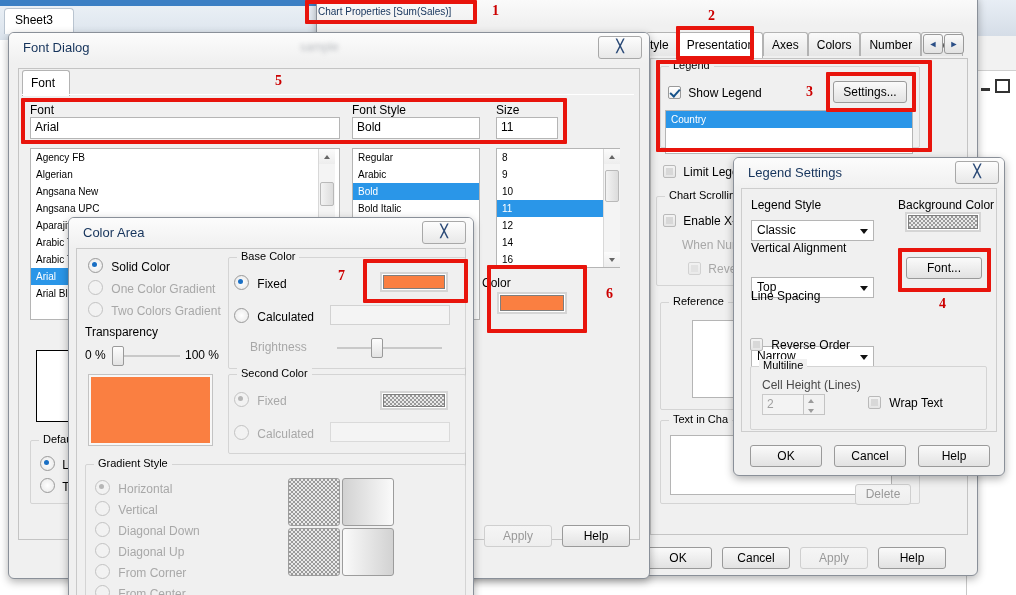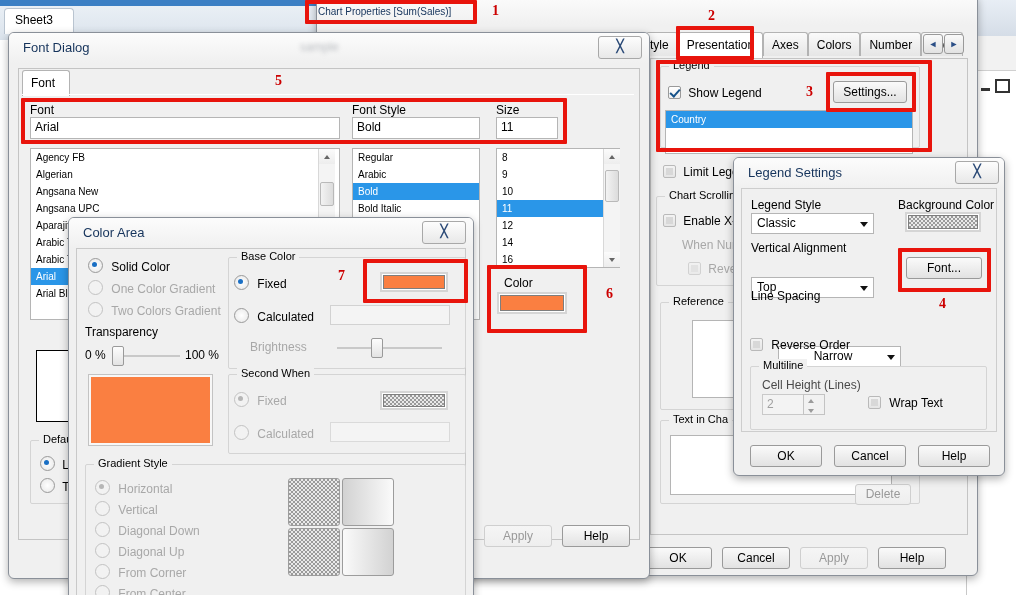--- a/index.html
+++ b/index.html
@@ -257,21 +257,21 @@
   <div class="li">12</div>
   <div class="li">14</div>
   <div class="li">16</div>
 </div>
 <div class="scrollbar" style="left:603px;top:149px;height:118px;">
   <div class="sb-arrow"></div>
   <div class="sb-thumb" style="height:30px;margin-top:6px;"></div>
   <div class="sb-arrow down" style="position:absolute;bottom:0;"></div>
 </div>
 
-<div class="abs rowlbl" style="left:504px;top:276px;">Color</div>
+<div class="abs rowlbl" style="left:482px;top:276px;">Color</div>
 <div class="abs swatch" style="left:497px;top:292px;width:70px;height:22px;">
   <div class="inner" id="fd-color-inner" style="background: rgb(250, 127, 65);"></div>
 </div>
 
 <div class="abs" style="left:36px;top:350px;width:128px;height:70px;background:#fff;border:1px solid #000;"></div>
 
 <div class="abs grp" style="left:30px;top:440px;width:130px;height:62px;">
   <span class="grp-label">Defau</span>
 </div>
 <div class="abs" style="left:40px;top:456px;">
@@ -330,21 +330,21 @@
 <div class="abs" style="left:234px;top:308px;">
   <span class="radio"></span>
   <span class="rowlbl" style="margin-left:5px;">Calculated</span>
 </div>
 <div class="abs txtfield" style="left:330px;top:305px;width:120px;height:20px;background:#f4f4f4;border-color:#d2d2d2;"></div>
 <div class="abs rowlbl dis-text" style="left:250px;top:340px;">Brightness</div>
 <div class="slider-track" style="left:337px;top:347px;width:105px;"></div>
 <div class="slider-knob" style="left:371px;top:338px;"></div>
 
 <div class="abs grp" style="left:228px;top:374px;width:236px;height:78px;">
-  <span class="grp-label">Second When</span>
+  <span class="grp-label">Second Color</span>
 </div>
 <div class="abs" style="left:234px;top:392px;">
   <span class="radio dis on"></span>
   <span class="rowlbl dis-text" style="margin-left:5px;">Fixed</span>
 </div>
 <div class="abs swatch" style="left:380px;top:391px;width:68px;height:19px;">
   <div class="inner checker"></div>
 </div>
 <div class="abs" style="left:234px;top:425px;">
   <span class="radio dis"></span>
@@ -384,39 +384,39 @@
 <div class="abs gradtile checker" style="left:288px;top:528px;"></div>
 <div class="abs gradtile" style="left:342px;top:528px;background:linear-gradient(90deg,#fafafa,#d2d2d2);"></div>
 
 <div class="abs dlg" style="left:733px;top:157px;width:270px;height:317px;">
   <div class="dlg-title">Legend Settings</div>
 </div>
 <div class="abs closebtn" style="left:955px;top:161px;">╳</div>
 <div class="abs" style="left:741px;top:188px;width:254px;height:242px;background:#f0f0f0;border:1px solid #cdcdcd;"></div>
 
 <div class="abs rowlbl" style="left:751px;top:198px;">Legend Style</div>
-<div class="abs combo" style="left:751px;top:213px;width:123px;height:21px;">
+<div class="abs combo" style="left:751px;top:220px;width:123px;height:21px;">
   <span>Classic</span>
   <span class="arrow"></span>
 </div>
 
 <div class="abs rowlbl" style="left:898px;top:198px;">Background Color</div>
 <div class="abs swatch" style="left:905px;top:212px;width:76px;height:20px;">
   <div class="inner checker"></div>
 </div>
 
 <div class="abs rowlbl" style="left:751px;top:241px;">Vertical Alignment</div>
 <div class="abs combo" style="left:751px;top:256px;width:123px;height:21px;">
   <span>Top</span>
   <span class="arrow"></span>
 </div>
 <div class="abs btn" style="left:906px;top:257px;width:76px;height:22px;line-height:20px;">Font...</div>
 
 <div class="abs rowlbl" style="left:751px;top:289px;">Line Spacing</div>
-<div class="abs combo" style="left:778px;top:304px;width:123px;height:21px;text-align:center;">
+<div class="abs combo" style="left:751px;top:304px;width:123px;height:21px;">
   <span>Narrow</span>
   <span class="arrow"></span>
 </div>
 
 <div class="abs" style="left:750px;top:338px;">
   <span class="cbox gray"></span>
   <span class="rowlbl" style="margin-left:5px;">Reverse Order</span>
 </div>
 
 <div class="abs grp" style="left:750px;top:366px;width:235px;height:62px;">

